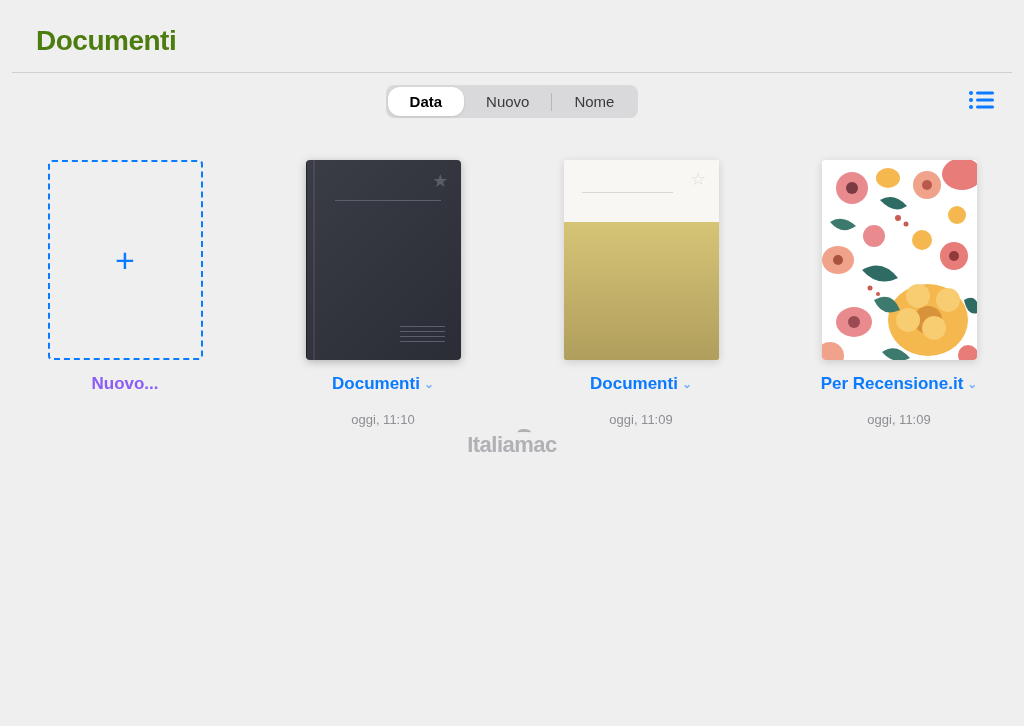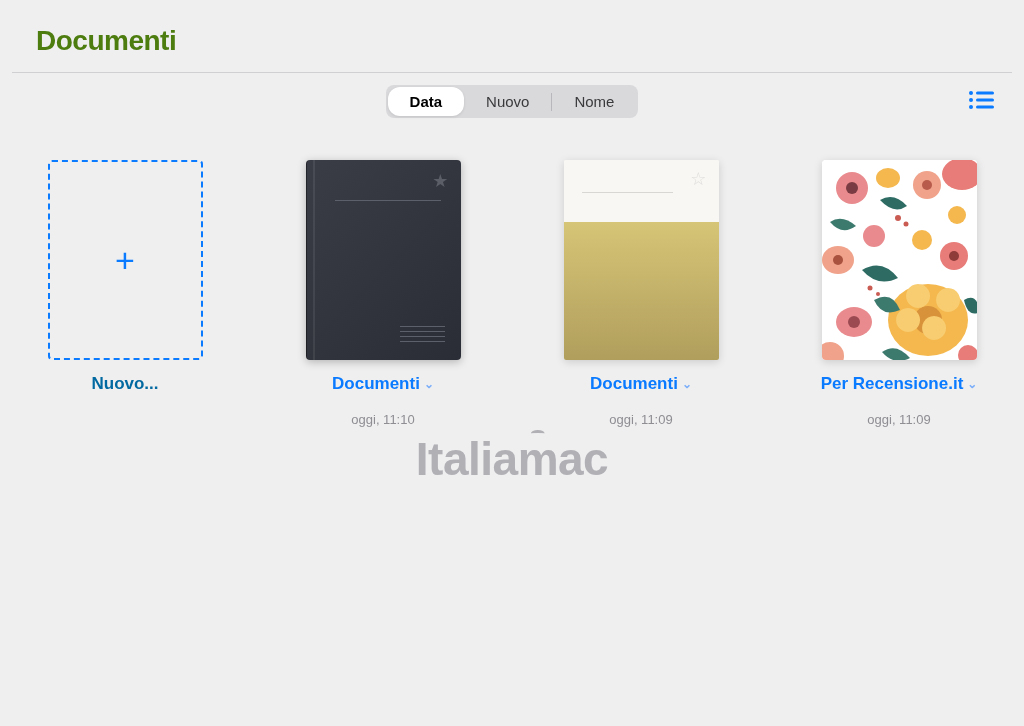--- a/index.html
+++ b/index.html
@@ -167,36 +167,36 @@
     .label {
       margin-top: 14px;
       font-size: 17px;
       font-weight: 600;
       color: #0a7aff;
       display: flex;
       align-items: center;
       gap: 4px;
       cursor: pointer;
     }
-    .label.simple { color:#0369a1; }
+    .label.simple { color:#8b5cf6; }
     .chevron {
       font-size: 12px;
       color: #7aaef9;
     }
     .date {
       margin-top: 18px;
       font-size: 13px;
       color: #8e8e93;
     }
     .watermark {
       position: absolute;
       top: 432px;
       left: 50%;
       transform: translateX(-50%);
-      font-size: 46px;
+      font-size: 22px;
       font-weight: 700;
       color: rgba(165,165,170,0.85);
       letter-spacing: -0.5px;
     }
     .watermark .accent {
       position: relative;
     }
     .watermark .accent::before {
       content: "";
       position: absolute;

